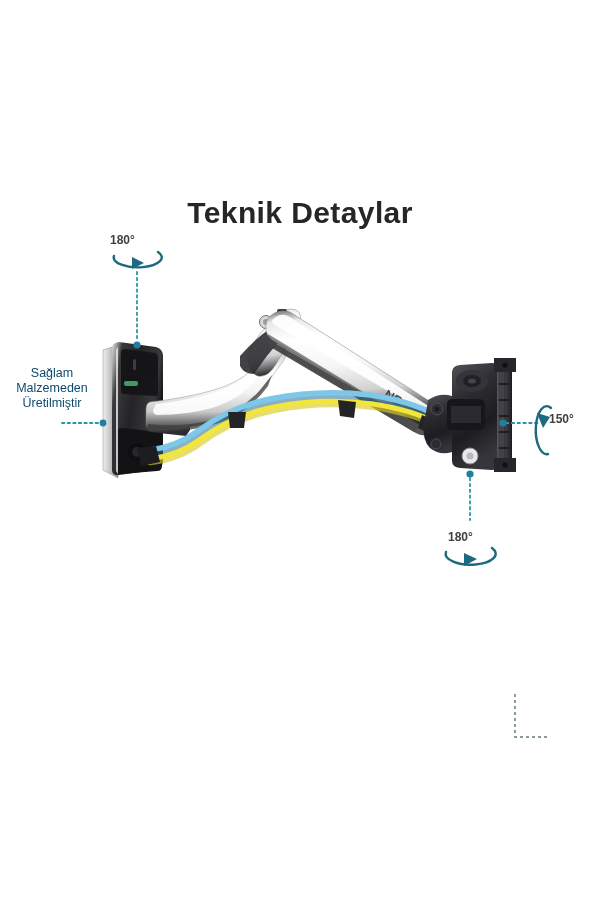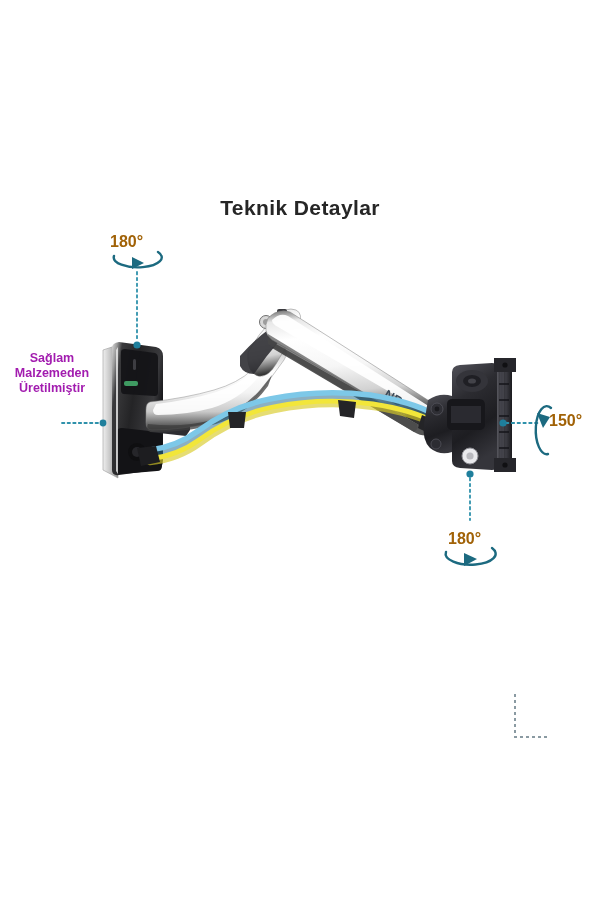--- a/index.html
+++ b/index.html
@@ -18,43 +18,43 @@
     position: absolute;
     inset: 0;
     background: #ffffff;
   }
   #page-title {
     position: absolute;
     left: 0;
     top: 196px;
     width: 600px;
     text-align: center;
-    font-size: 21px;
+    font-size: 30px;
     font-weight: bold;
     color: #262626;
     letter-spacing: 0.4px;
     font-family: "Liberation Sans", sans-serif;
   }
   #material-label {
     position: absolute;
     left: 4px;
-    top: 351px;
+    top: 366px;
     width: 96px;
     text-align: center;
     font-size: 12.5px;
     line-height: 15px;
+    font-weight: normal;
+    color: #0c4a6e;
+    font-family: "Liberation Sans", sans-serif;
+  }
+  .rot-label {
+    position: absolute;
+    font-size: 12px;
     font-weight: bold;
-    color: #a21caf;
-    font-family: "Liberation Sans", sans-serif;
-  }
-  .rot-label {
-    position: absolute;
-    font-size: 16px;
-    font-weight: bold;
-    color: #a16207;
+    color: #404040;
     font-family: "Liberation Sans", sans-serif;
     white-space: nowrap;
   }
   #rot-top-left-label { left: 110px; top: 233px; }
   #rot-right-label    { left: 549px; top: 412px; }
   #rot-bottom-label   { left: 448px; top: 530px; }
   .svg-layer {
     position: absolute;
     left: 0;
     top: 0;

